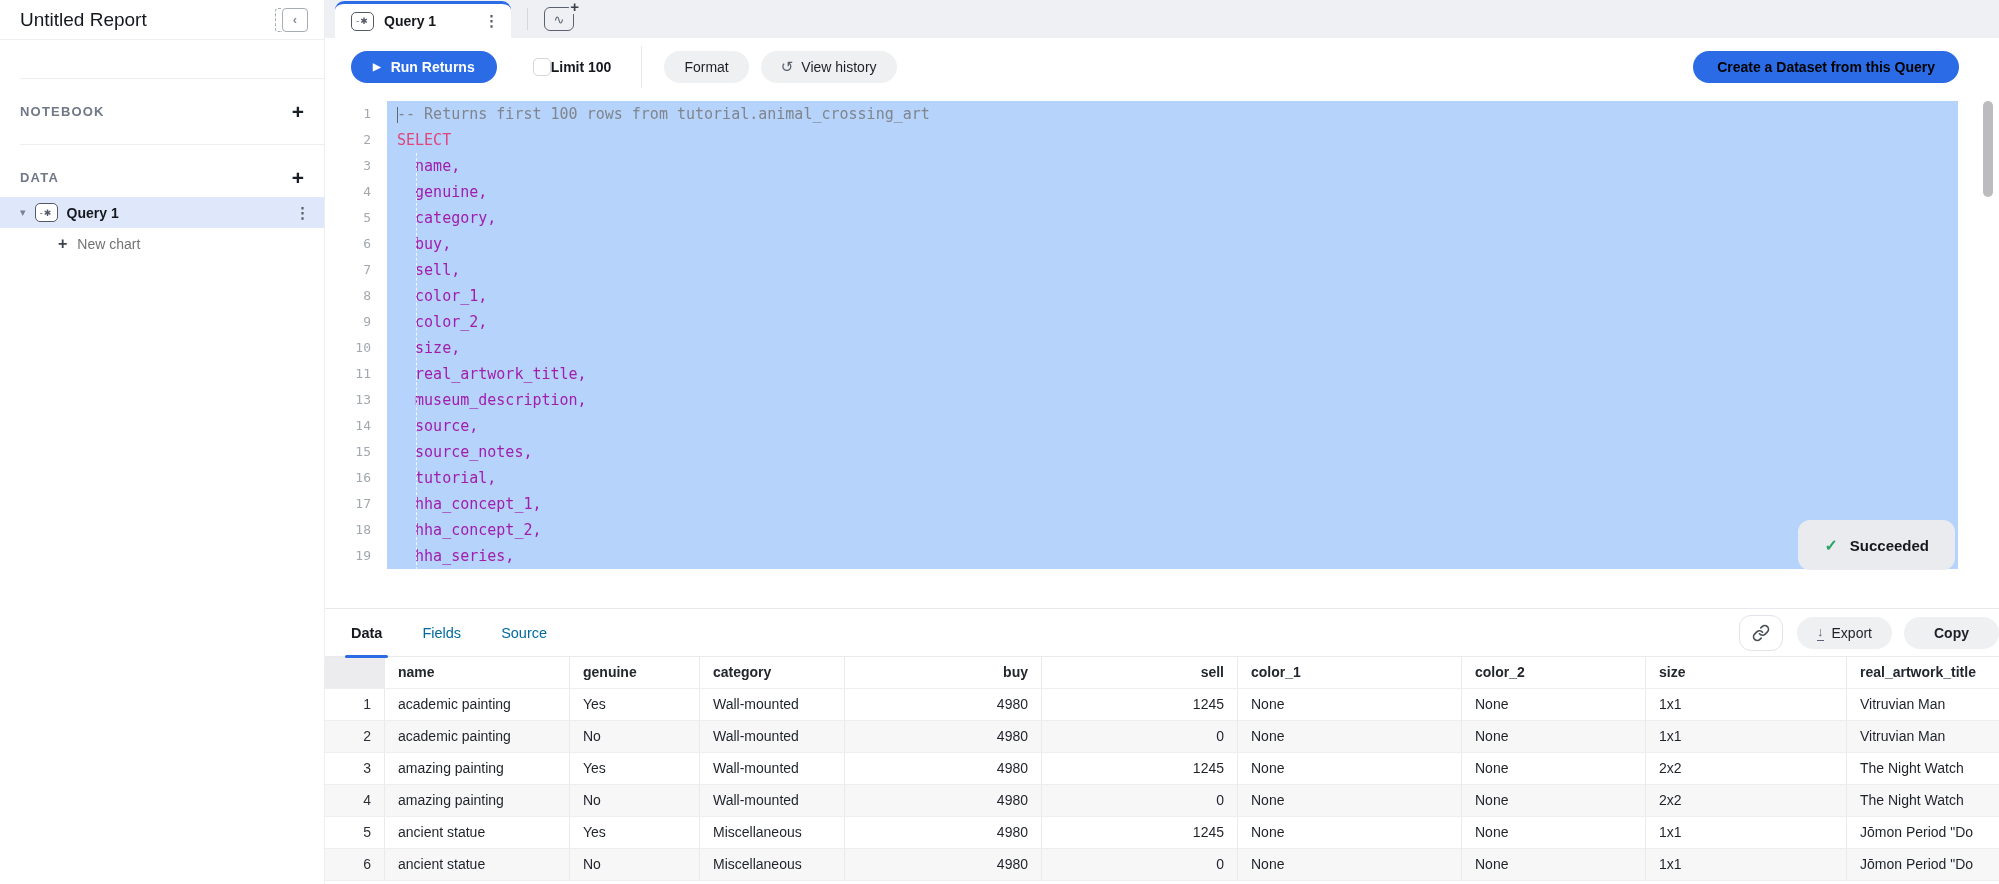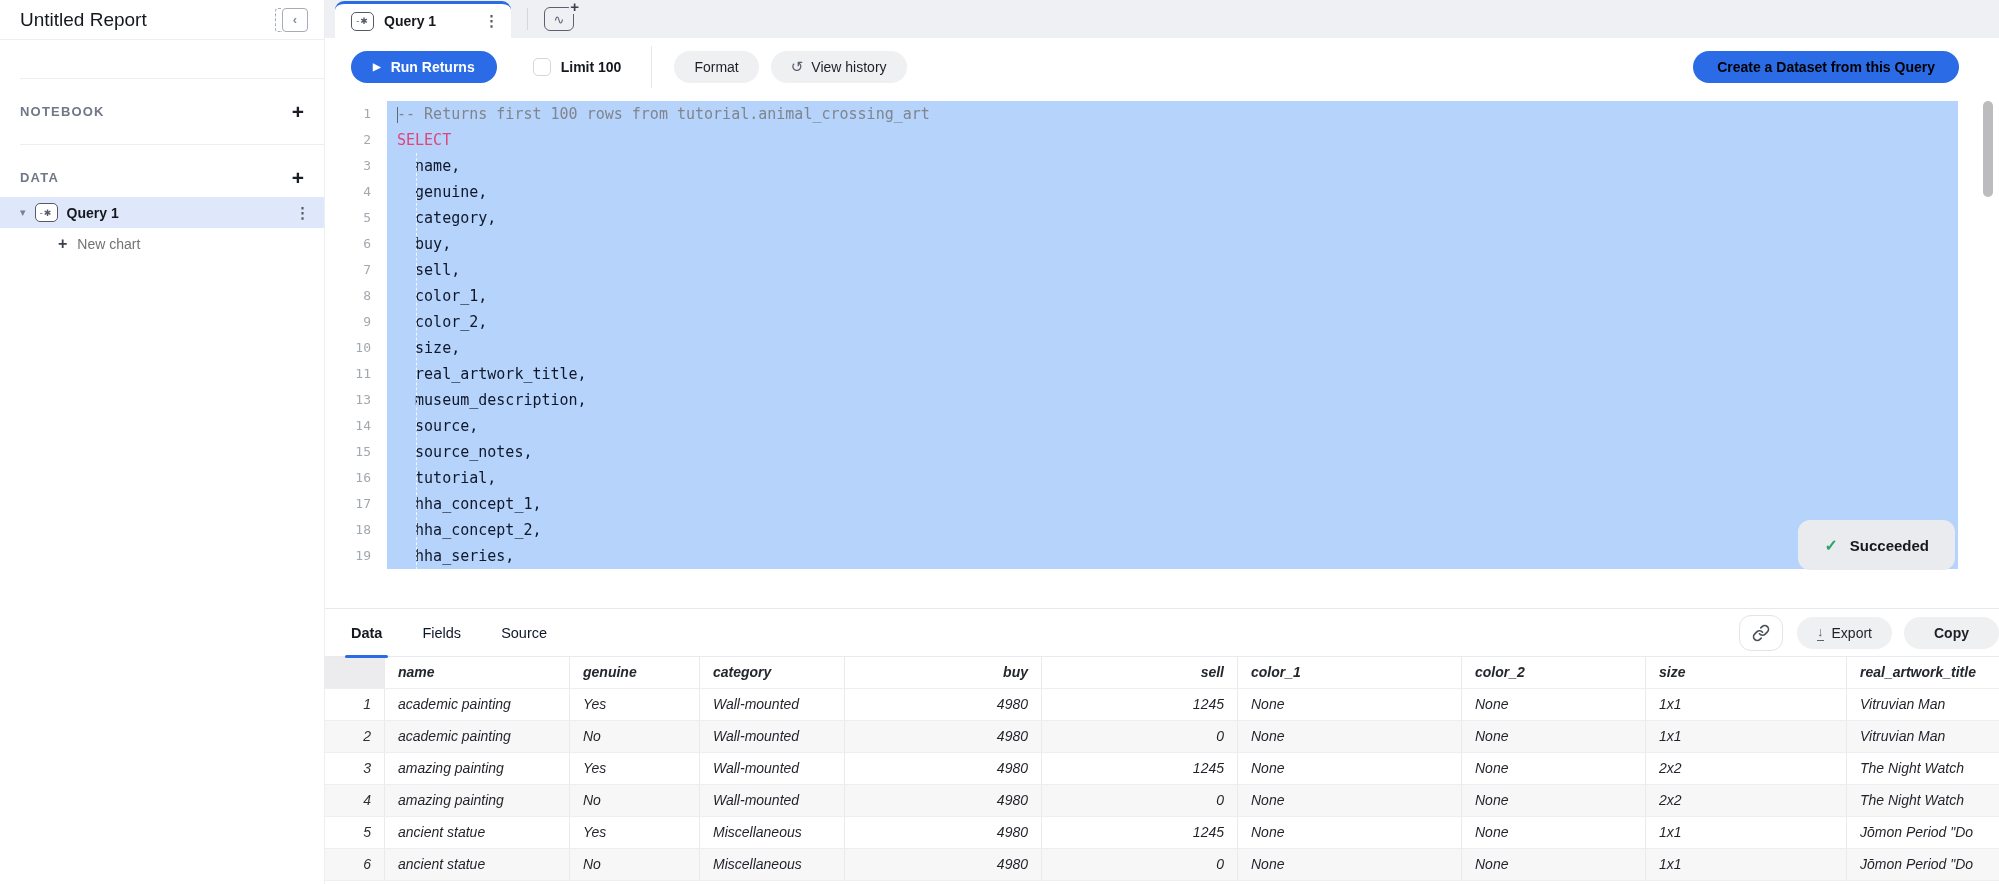--- a/index.html
+++ b/index.html
@@ -34,58 +34,58 @@
   .tabstrip { height:38px; background:#eef0f3; display:flex; align-items:flex-end; padding-left:10px; }
   .tab-active { height:37px; width:176px; background:#fff; border-top:3px solid #2b6ce6; border-radius:9px 9px 0 0; display:flex; align-items:center; gap:10px; padding:0 12px 0 16px; }
   .tab-label { font-size:14px; font-weight:700; flex:1; }
   .tab-sep { width:1px; height:22px; background:#d4d7dc; margin:0 16px; align-self:center; }
   .newtab-btn { position:relative; width:30px; height:24px; border:1.7px solid #5a6170; border-radius:6px; align-self:center; display:flex; align-items:center; justify-content:center; color:#5a6170; font-size:13px; cursor:pointer; }
   .newtab-plus { position:absolute; top:-9px; right:-7px; font-size:15px; font-weight:700; color:#3a404b; background:#eef0f3; line-height:1; padding:0 1px; }
 
   .toolbar { height:57px; background:#fff; display:flex; align-items:center; padding:0 40px 0 26px; }
   .run-btn { height:32px; background:#2b6ce6; color:#fff; border:none; border-radius:16px; font-size:14px; font-weight:700; display:flex; align-items:center; gap:10px; padding:0 22px; cursor:pointer; font-family:inherit; }
   .play { font-size:10px; }
-  .limit-group { display:flex; align-items:center; gap:10px; margin-left:36px; cursor:pointer; }
+  .limit-group { display:flex; align-items:center; margin-left:36px; cursor:pointer; }
   .checkbox { width:18px; height:18px; border:1.6px solid #d3d6db; border-radius:5px; background:#fff; }
   .limit-label { font-size:14px; font-weight:700; color:#15181e; }
   .tb-sep { width:1px; height:42px; background:#e6e8eb; margin:0 22px 0 30px; }
   .pill-btn { height:32px; background:#eef0f2; border:none; border-radius:16px; font-size:14px; color:#1d2127; padding:0 20px; display:flex; align-items:center; gap:8px; cursor:pointer; font-family:inherit; }
   .pill-btn + .pill-btn { margin-left:12px; }
   .hist-icon { font-size:15px; color:#5a6170; }
   .spacer { flex:1; }
   .create-btn { height:32px; background:#2b6ce6; color:#000000; border:none; border-radius:16px; font-size:14px; font-weight:600; padding:0 24px; cursor:pointer; font-family:inherit; }
 
   
   .editor { position:relative; height:513px; background:#fff; overflow:hidden; padding-top:6px; }
   .line { display:flex; height:26px; line-height:26px; font-family:"DejaVu Sans Mono", monospace; font-size:15px; }
   .ln { flex:0 0 62px; text-align:right; padding-right:16px; color:#a2a8b0; font-size:13px; }
-  .ltext { flex:1; background:#b5d3fb; white-space:pre; padding-left:10px; margin-right:41px; color:#0f172a; }
+  .ltext { flex:1; background:#b5d3fb; white-space:pre; padding-left:10px; margin-right:41px; color:#a21caf; }
   .ltext.comment { color:#80858d; }
   .ltext.keyword { color:#e0457b; }
   .caret { display:inline-block; width:1px; height:16px; background:#62676f; vertical-align:middle; margin-right:-1px; }
   .indent-guide { position:absolute; left:91px; top:58px; height:442px; border-left:1px dashed rgba(255,255,255,0.8); pointer-events:none; }
   .status-badge { position:absolute; right:44px; bottom:38px; height:50px; background:#e9ebee; border-radius:12px; display:flex; align-items:center; gap:12px; padding:0 26px; }
   .status-check { color:#27a567; font-size:16px; font-weight:700; }
   .status-text { font-size:15px; font-weight:700; color:#15181e; }
   .vscroll { position:absolute; right:6px; top:6px; width:10px; height:96px; background:#bcbcbe; border-radius:5px; }
 
   
   .results { border-top:1px solid #e7e9ec; flex:1; display:flex; flex-direction:column; overflow:hidden; }
   .results-bar { height:48px; display:flex; align-items:center; padding:0 18px 0 26px; border-bottom:1px solid #e8eaed; }
-  .rtab { margin-right:40px; font-size:14.5px; color:#0f172a; position:relative; height:48px; display:flex; align-items:center; cursor:pointer; }
+  .rtab { margin-right:40px; font-size:14.5px; color:#0369a1; position:relative; height:48px; display:flex; align-items:center; cursor:pointer; }
   .rtab.active { color:#15181e; font-weight:700; }
   .rtab.active::after { content:""; position:absolute; left:-6px; right:-6px; bottom:-1px; height:3px; background:#2b6ce6; border-radius:2px; }
   .link-btn { width:44px; height:36px; border:1px solid #e2e4e8; border-radius:12px; display:flex; align-items:center; justify-content:center; cursor:pointer; background:#fff; }
   .export-btn { margin-left:14px; }
   .copy-btn { margin-left:12px; margin-right:-18px; padding:0 30px;font-weight:bold; }
   .dl-icon { position:relative; font-size:13px; color:#5a6170; padding-bottom:2px; }
   .dl-icon::after { content:""; position:absolute; left:0; right:0; bottom:0; height:1.5px; background:#5a6170; }
 
   .tbl { flex:1; overflow:hidden; }
-  .trow { display:grid; grid-template-columns:60px 185px 130px 145px 197px 196px 224px 184px 201px 320px; height:32px; border-bottom:1px solid #eeeef0; background:#fff;font-style:italic; }
+  .trow { display:grid; grid-template-columns:60px 185px 130px 145px 197px 196px 224px 184px 201px 320px; height:32px; border-bottom:1px solid #eeeef0; background:#fff; }
   .trow.even { background:#f7f7f8; }
   .cell { padding:0 13px; border-right:1px solid #e9eaec; line-height:31px; font-size:14px; white-space:nowrap; overflow:hidden; color:#1f2329; }
   .thead .cell { font-weight:700; color:#23272e; }
   .c-num { text-align:right; color:#2b2f36; }
   .thead .c-num { background:#ececee; }
   .c-right { text-align:right; }
 </style>
 </head>
 <body>
 

